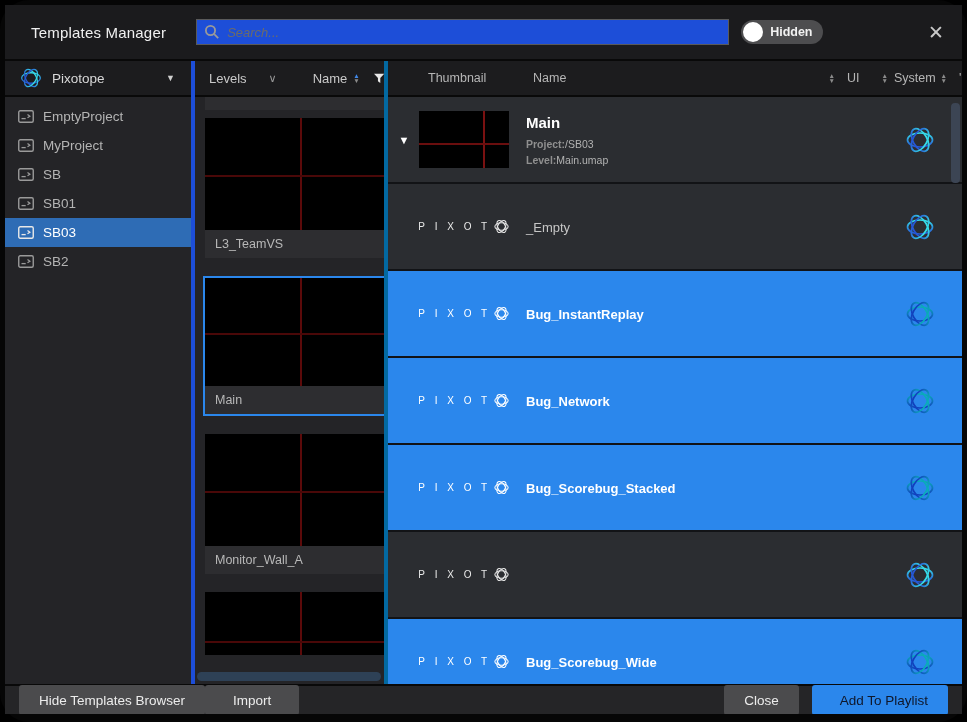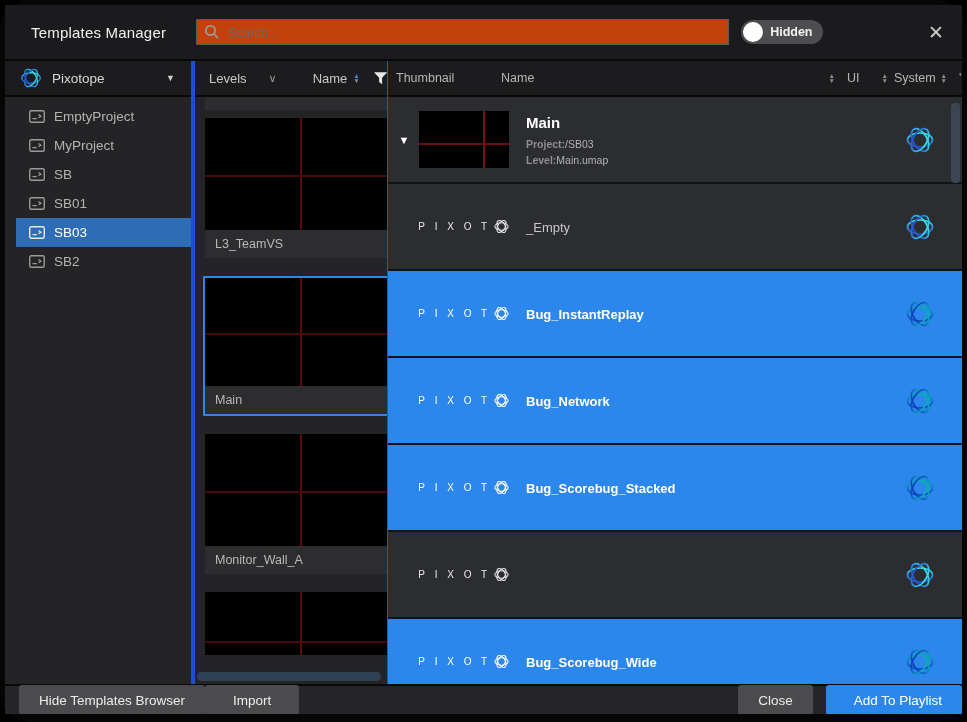--- a/index.html
+++ b/index.html
@@ -6,40 +6,40 @@
   html,body { background:#000; }
   body { font-family:"Liberation Sans","DejaVu Sans",sans-serif; }
 
   .window { width:967px; height:722px; background:#060606; padding:5px 5px 8px 5px; position:relative;border-radius:29px; }
   .inner  { width:957px; height:709px; background:#19191b; display:flex; flex-direction:column; overflow:hidden; }
 
   
   .titlebar { height:56px; background:#1b1b1d; border-bottom:2px solid #090909; display:flex; align-items:center; flex:0 0 auto; }
   .win-title { color:#f0f0f0; font-size:15px; font-weight:500; margin-left:26px; letter-spacing:.2px; }
   .searchbox { position:relative; margin-left:30px; width:533px; height:26px; }
-  .searchbox input { width:100%; height:100%; background:#c2410c; border:1px solid #5a5a5a; color:#cfcfcf; font-size:13px; font-style:italic; padding:0 8px 0 30px; outline:none; font-family:inherit; }
+  .searchbox input { width:100%; height:100%; background:#1d4ed8; border:1px solid #5a5a5a; color:#cfcfcf; font-size:13px; font-style:italic; padding:0 8px 0 30px; outline:none; font-family:inherit; }
   .searchbox input::placeholder { color:#6b6b6b; font-style:italic; }
   .search-ic { position:absolute; left:8px; top:5px; }
   .toggle { margin-left:12px; height:24px; background:#4d4d4f; border-radius:12px; display:flex; align-items:center; padding:0 10px 0 2px; cursor:pointer; }
   .knob { width:20px; height:20px; border-radius:50%; background:#fff; margin-right:7px; }
   .toggle-label { color:#f2f2f2; font-size:12.5px; font-weight:600; }
   .close-x { margin-left:auto; margin-right:18px; color:#c9c9c9; font-size:19px; cursor:pointer; line-height:1; }
 
   
   .main { flex:1 1 auto; display:flex; min-height:0; }
   .col-header { height:36px; background:#1c1c1e; border-bottom:2px solid #090909; display:flex; align-items:center; flex:0 0 auto; }
   .col-left  { width:190px; border-right:4px solid #1d4ed8; display:flex; flex-direction:column; background:#242427; }
-  .col-mid   { width:193px; border-right:1px solid #0369a1; display:flex; flex-direction:column; background:#242427; }
+  .col-mid   { width:193px; border-right:4px solid #0369a1; display:flex; flex-direction:column; background:#242427; }
   .col-right { flex:1; display:flex; flex-direction:column; background:#151517; position:relative; }
 
   
   .atom { display:block; }
   .side-head-label { color:#d8d8d8; font-size:13.5px; margin-left:9px; }
   .side-caret { margin-left:auto; margin-right:16px; color:#cfcfcf; font-size:9px; }
-  .side-list { padding-top:5px;padding-left:11px; }
+  .side-list { padding-top:5px; }
   .side-item { height:29px; display:flex; align-items:center; padding-left:13px; color:#b4b4b4; font-size:13.5px; cursor:pointer; }
   .side-item .proj-ic { color:#9a9a9a; flex:0 0 auto; }
   .side-item .side-label { margin-left:9px; }
   .side-item.sel { background:#2e6cb5; color:#fff; }
   .side-item.sel .proj-ic { color:#e8e8e8; }
 
   
   .mid-label { color:#c9c9c9; font-size:13px; margin-left:14px; }
   .mid-chev { color:#9a9a9a; font-size:11px; margin-left:22px; }
   .mid-sortname { color:#c9c9c9; font-size:13px; margin-left:36px; }
@@ -57,21 +57,21 @@
   .level-card.sel { border:2px solid #2b87ec; width:186px; margin-left:-2px; }
   .level-card.sel .level-thumb { height:108px; }
   .level-card.partial { margin-bottom:0; }
   .level-card.partial .level-thumb { height:63px; }
   .level-card.partial .ch-h { top:78%; }
   .hscroll { position:absolute; left:2px; bottom:3px; width:184px; height:9px; background:#2e4156; border-radius:5px; }
 
   
   .thead { padding-left:8px; }
   .th { color:#b6b6b6; font-size:12.5px; }
-  .th-thumb { width:105px; flex:0 0 auto; }
+  .th-thumb { width:105px; flex:0 0 auto;margin-left:32px; }
   .th-name { flex:1; }
   .th-ui { margin-left:12px; }
   .th-system { margin-left:6px; }
   .th-partial { margin-left:12px; width:3px; overflow:hidden; white-space:nowrap; flex:0 0 auto; }
   .thead .sortstack { margin-left:0; }
   .rows { flex:1; overflow:hidden; display:flex; flex-direction:column; background:#121316; }
   .trow { height:85px; flex:0 0 85px; background:#2b2d31; margin-bottom:2px; display:flex; align-items:center; position:relative; padding-left:4px; cursor:pointer; }
   .trow.sel { background:#2b87ec; }
   .expander { width:24px; text-align:center; color:#fff; font-size:11px; flex:0 0 auto; cursor:pointer; }
   .row-thumb { width:96px; flex:0 0 auto; display:flex; align-items:center; justify-content:center; }
@@ -91,21 +91,21 @@
   .row-atom { position:absolute; right:26px; top:50%; transform:translateY(-50%); }
   .trow.sel .row-atom { filter:saturate(1.3) brightness(.75); }
   .vthumb { position:absolute; right:2px; top:42px; width:9px; height:80px; background:#3c4554; border-radius:4px; }
 
   
   .footer { height:30px; background:#252527; border-top:2px solid #090909; display:flex; align-items:center; flex:0 0 auto; }
   .btn { height:30px; background:#4b4b4d; border:none; border-radius:3px; color:#ececec; font-size:13.5px; font-family:inherit; padding:0 20px; cursor:pointer; }
   .btn-hide { margin-left:14px; }
   .btn-import { padding:0 28px; }
   .btn-close { margin-left:auto; }
-  .btn-add { margin-left:13px; background:#2b87ec; color:#ffffff;padding-left:28px; }
+  .btn-add { margin-left:13px; margin-right:14px; background:#2b87ec; color:#0f172a;padding-left:28px; }
 </style>
 </head>
 <body>
 
 <svg width="0" height="0" style="position:absolute">
   <defs>
     <linearGradient id="ag" x1="0" y1="0" x2="0" y2="1">
       <stop offset="0" stop-color="#35dfe8"></stop>
         <stop offset="1" stop-color="#2553d6"></stop>
     </linearGradient>

